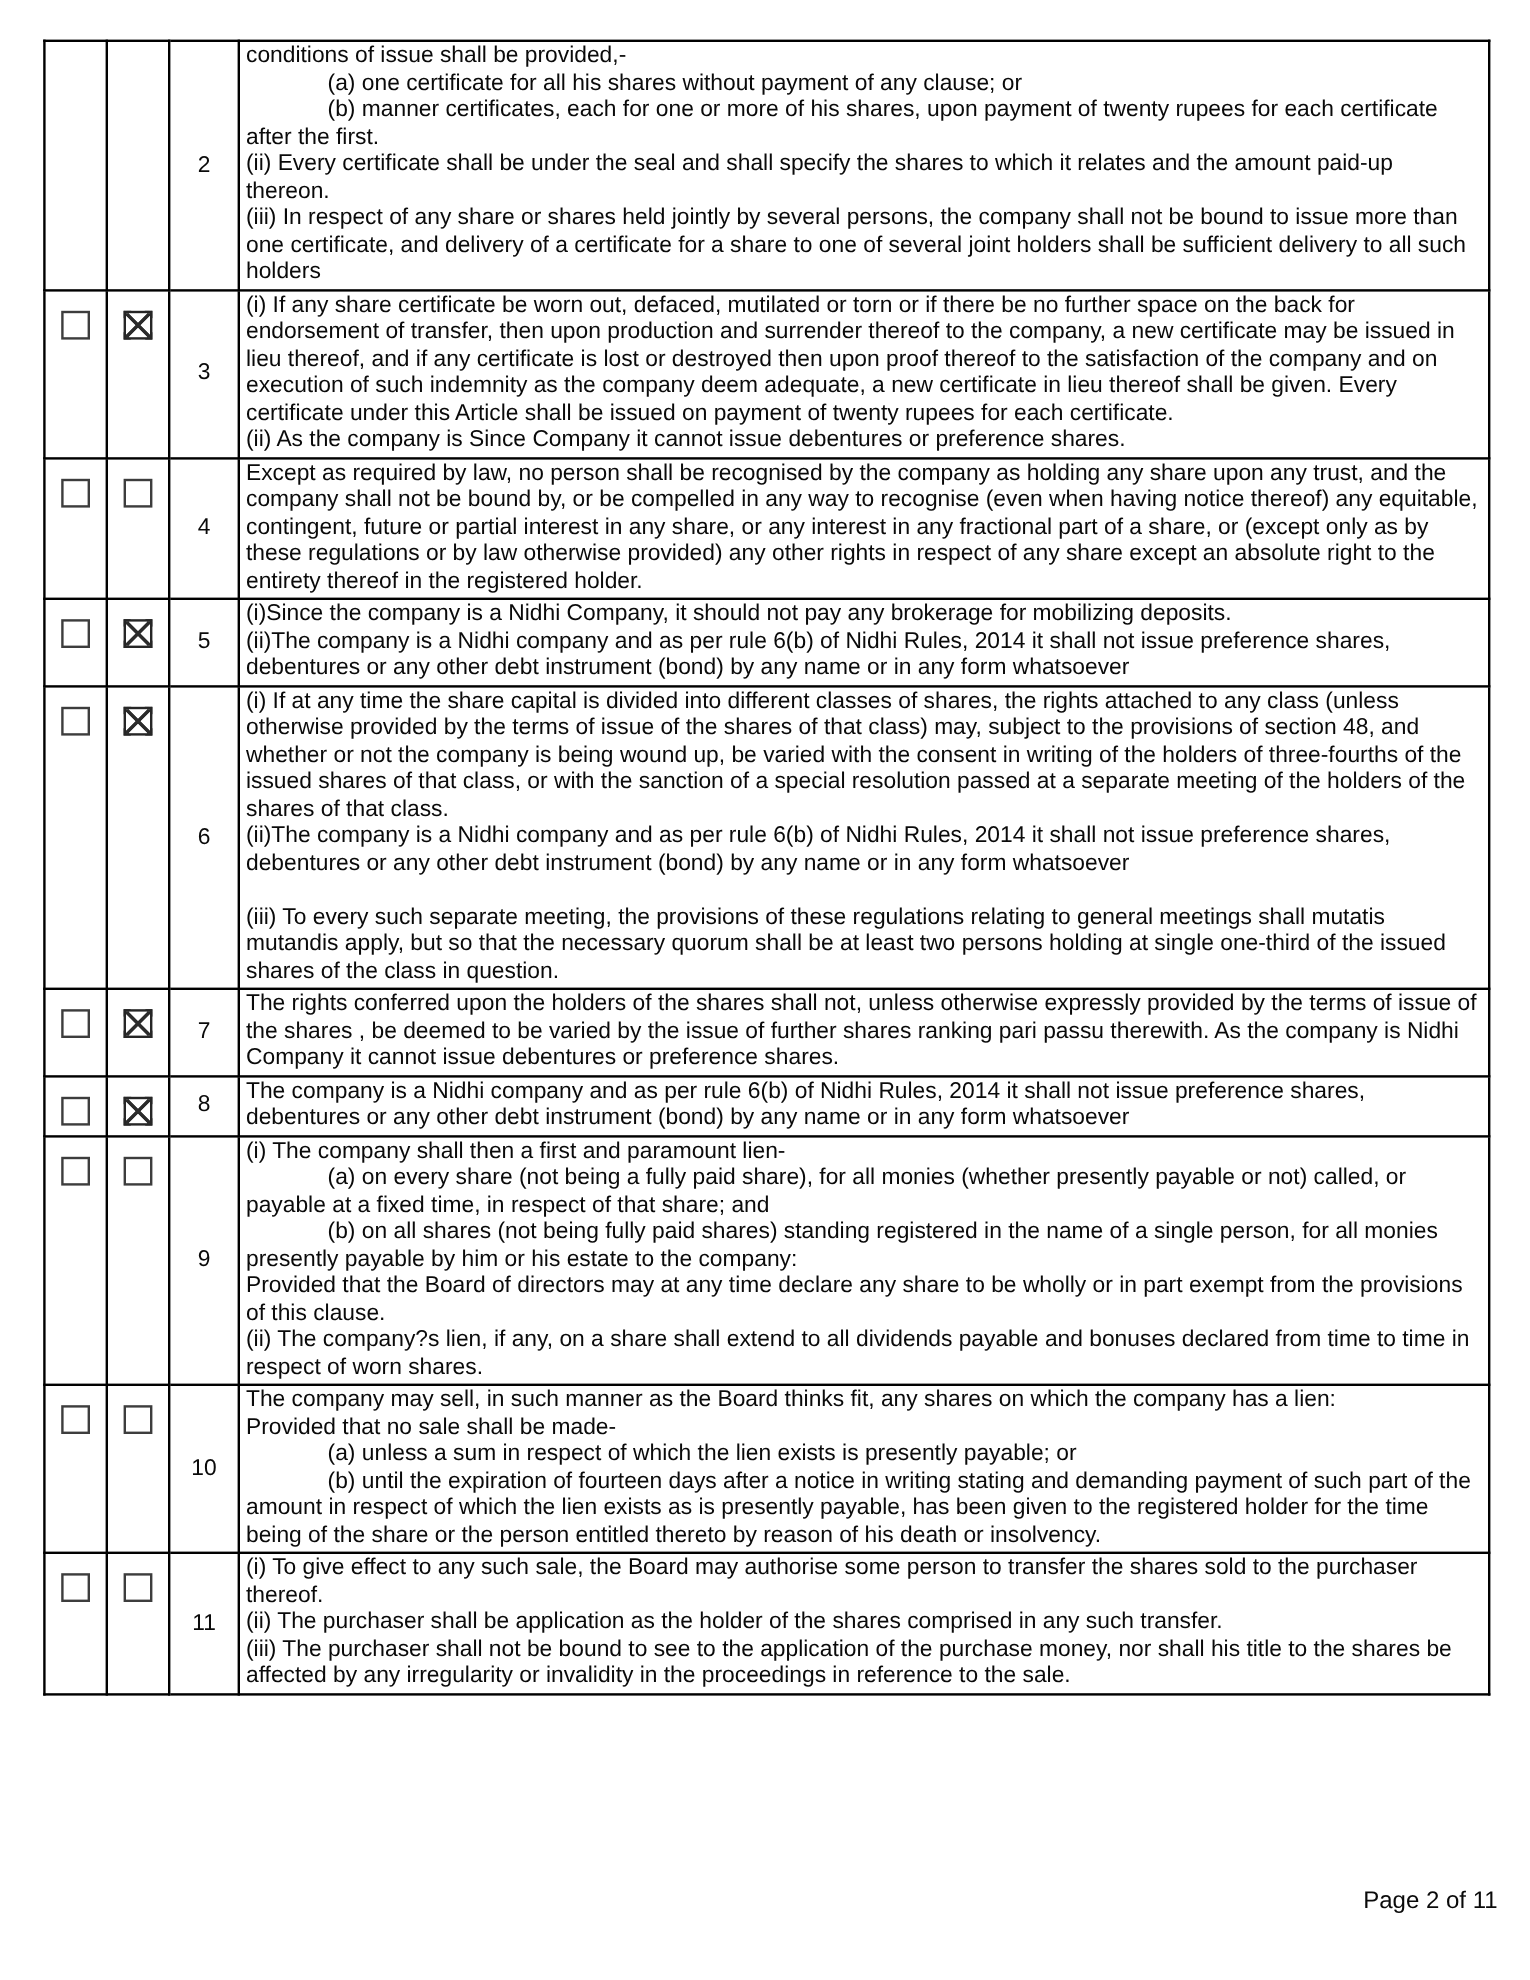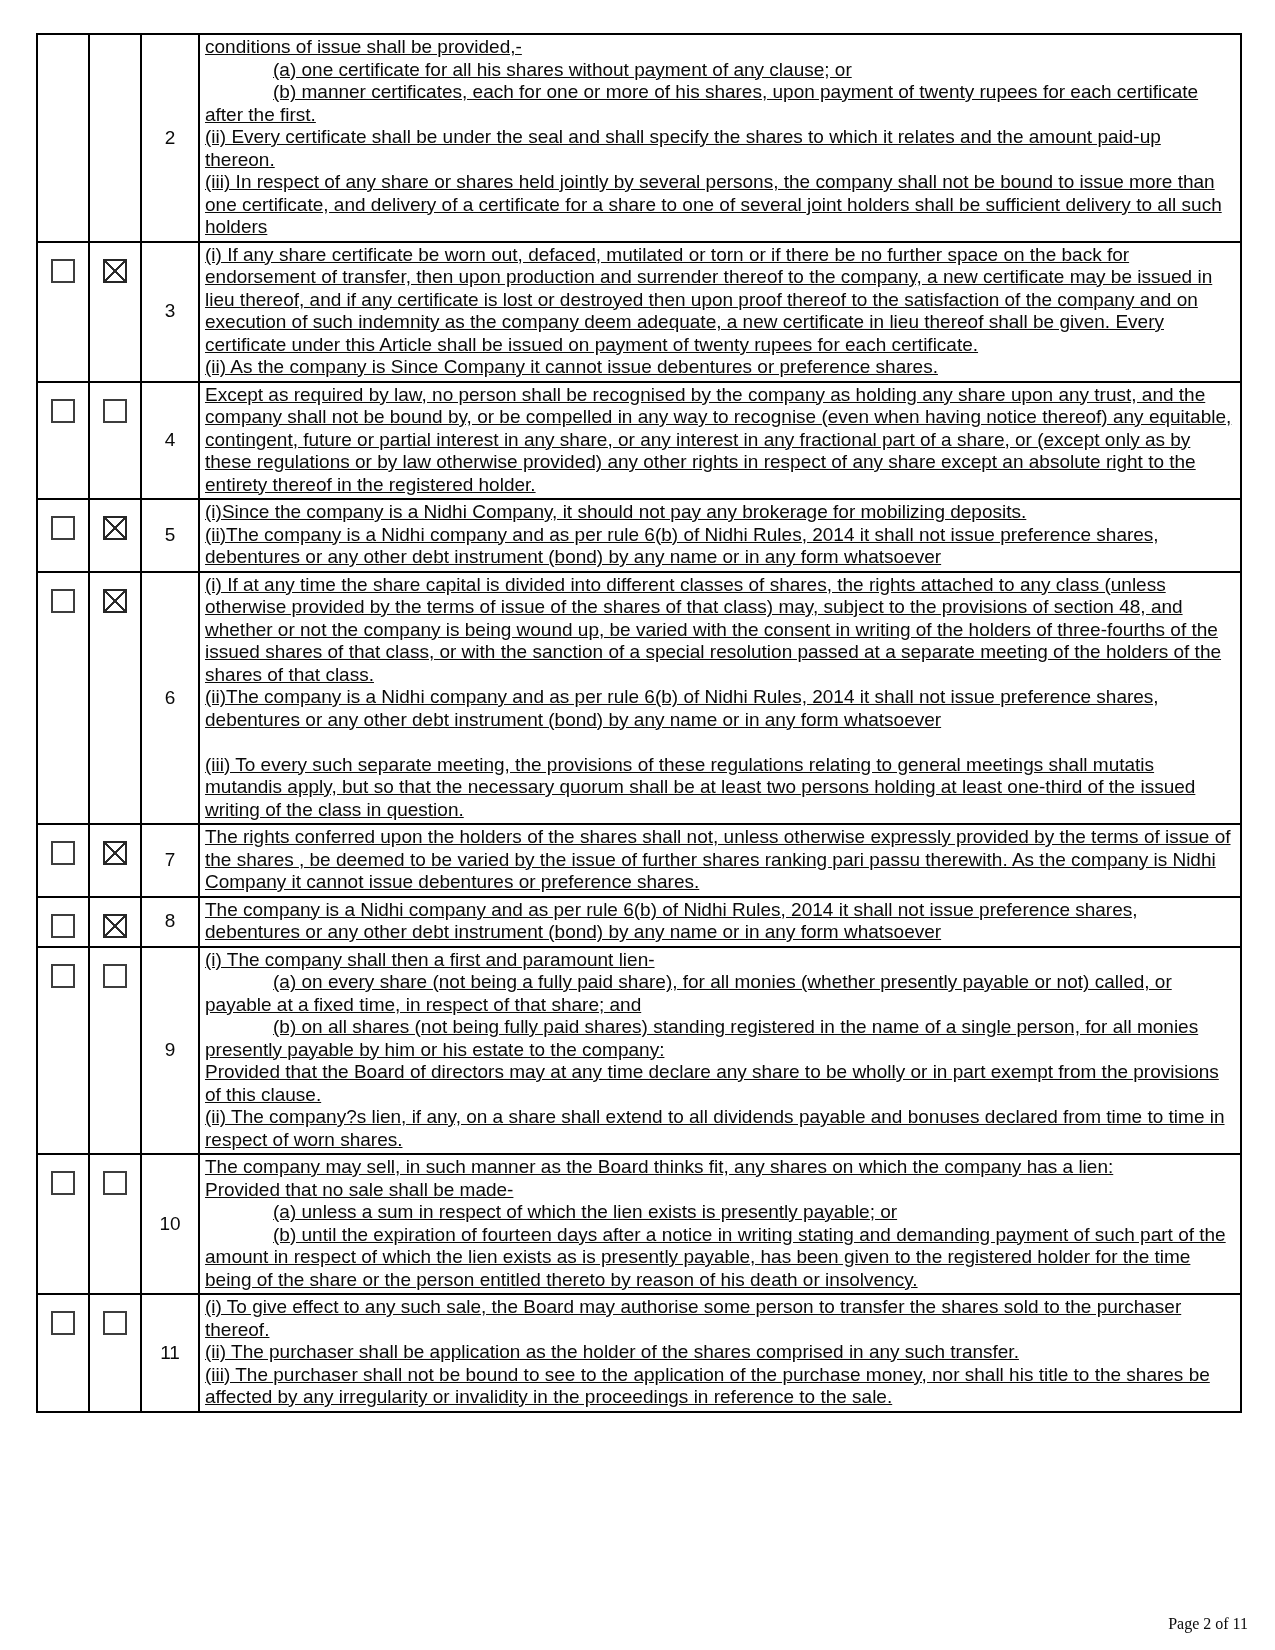--- a/index.html
+++ b/index.html
@@ -34,21 +34,20 @@
     text-align: center;
     padding-top: 16px;
   }
   td.cell-num {
     vertical-align: middle;
     text-align: center;
     padding: 0;
   }
   td.cell-text {
     padding: 1px 5px 2px 5px;
-    text-decoration: underline;
   }
   td.cell-text p {
     margin: 0;
     padding: 0;
   }
   td.cell-text p.indent {
     text-indent: 68px;
   }
   td.cell-text p.spacer {
     height: 22.5px;
@@ -69,26 +68,25 @@
     background-color: #ffffff;
   }
   .checkbox.checked {
     border-color: #262626;
     background-image:
       linear-gradient(45deg,  transparent calc(50% - 1.3px), #2b2b2b calc(50% - 1.3px), #2b2b2b calc(50% + 1.3px), transparent calc(50% + 1.3px)),
       linear-gradient(-45deg, transparent calc(50% - 1.3px), #2b2b2b calc(50% - 1.3px), #2b2b2b calc(50% + 1.3px), transparent calc(50% + 1.3px));
   }
   .footer {
     position: absolute;
-    top: 1612px;
+    top: 1572px;
     right: 27px;
-    font-size: 16px;
+    font-size: 20px;
     line-height: 24px;
     color: #0a0a0a;
-    font-family: Liberation Serif, serif;
   }
 </style>
 </head>
 <body>
 
 <div class="page">
   <table class="doc-table">
     <colgroup>
       <col style="width:52px">
       <col style="width:52px">
@@ -135,21 +133,21 @@
           </td>
   </tr>
         <tr>
     <td class="cell-check"><span class="checkbox"></span></td>
     <td class="cell-check"><span class="checkbox checked"></span></td>
     <td class="cell-num">6</td>
     <td class="cell-text">
             <p>(i) If at any time the share capital is divided into different classes of shares, the rights attached to any class (unless otherwise provided by the terms of issue of the shares of that class) may, subject to the provisions of section 48, and whether or not the company is being wound up, be varied with the consent in writing of the holders of three-fourths of the issued shares of that class, or with the sanction of a special resolution passed at a separate meeting of the holders of the shares of that class.</p>
             <p>(ii)The company is a Nidhi company and as per rule 6(b) of Nidhi Rules, 2014 it shall not issue preference shares, debentures or any other debt instrument (bond) by any name or in any form whatsoever</p>
             <p class="spacer"></p>
-            <p>(iii) To every such separate meeting, the provisions of these regulations relating to general meetings shall mutatis mutandis apply, but so that the necessary quorum shall be at least two persons holding at least one-third of the issued writing of the class in question.</p>
+            <p>(iii) To every such separate meeting, the provisions of these regulations relating to general meetings shall mutatis mutandis apply, but so that the necessary quorum shall be at least two persons holding at single one-third of the issued shares of the class in question.</p>
           </td>
   </tr>
         <tr>
     <td class="cell-check"><span class="checkbox"></span></td>
     <td class="cell-check"><span class="checkbox checked"></span></td>
     <td class="cell-num">7</td>
     <td class="cell-text">
             <p>The rights conferred upon the holders of the shares shall not, unless otherwise expressly provided by the terms of issue of the shares , be deemed to be varied by the issue of further shares ranking pari passu therewith. As the company is Nidhi Company it cannot issue debentures or preference shares.</p>
           </td>
   </tr>

